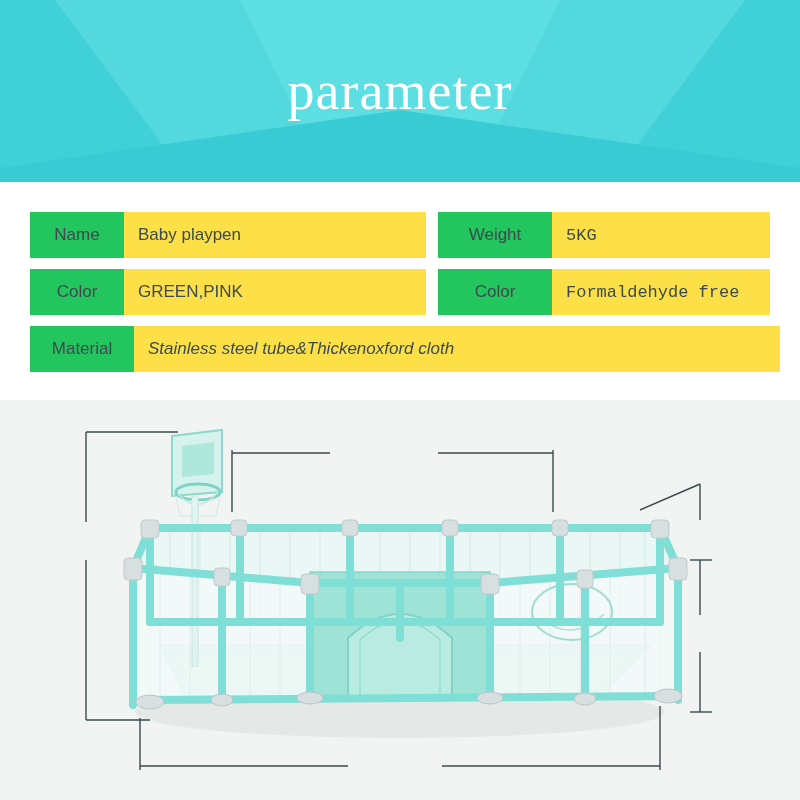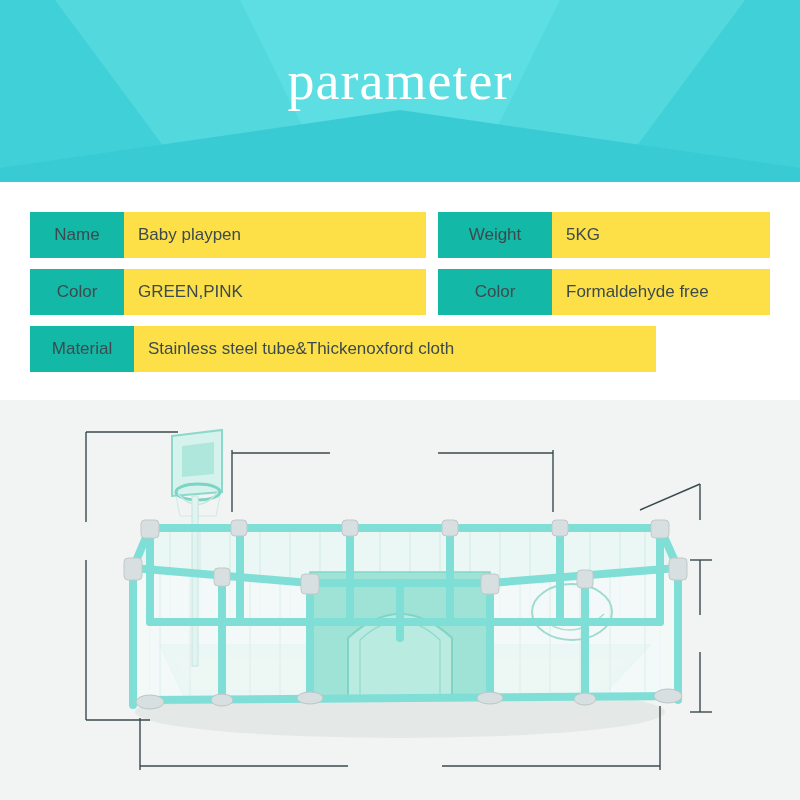--- a/index.html
+++ b/index.html
@@ -33,21 +33,21 @@
   .banner-fan {
     position: absolute;
     left: 0;
     top: 0;
     width: 800px;
     height: 182px;
   }
   .banner-title {
     position: absolute;
     left: 0;
-    top: 50px;
+    top: 60px;
     width: 800px;
     text-align: center;
     color: #ffffff;
     font-size: 54px;
     font-weight: 400;
     letter-spacing: 1px;
     font-family: "Liberation Serif", serif;
   }
 
   
@@ -60,21 +60,21 @@
   .prow {
     display: flex;
     margin-bottom: 11px;
     height: 46px;
   }
   .pcellpair {
     display: flex;
     height: 46px;
   }
   .plabel {
-    background: #14b8a6;
+    background: #22c55e;
     color: #3c4a4d;
     font-size: 17px;
     display: flex;
     align-items: center;
     justify-content: center;
     box-sizing: border-box;
     padding: 0 6px;
   }
   .pvalue {
     background: #fde047;
@@ -82,23 +82,23 @@
     font-size: 17px;
     display: flex;
     align-items: center;
     box-sizing: border-box;
     padding-left: 14px;
   }
   .w-label-a { width: 94px; }
   .w-value-a { width: 302px; }
   .gap { width: 12px; }
   .w-label-b { width: 114px; }
-  .w-value-b { width: 218px; }
+  .w-value-b { width: 218px; font-family: Liberation Mono, monospace; }
   .w-label-c { width: 104px; }
-  .w-value-c { width: 522px; }
+  .w-value-c { width: 646px; font-style: italic; }
 
   
   .photo {
     position: absolute;
     left: 0;
     top: 400px;
     width: 800px;
     height: 400px;
     background: #f2f4f3;
     overflow: hidden;

